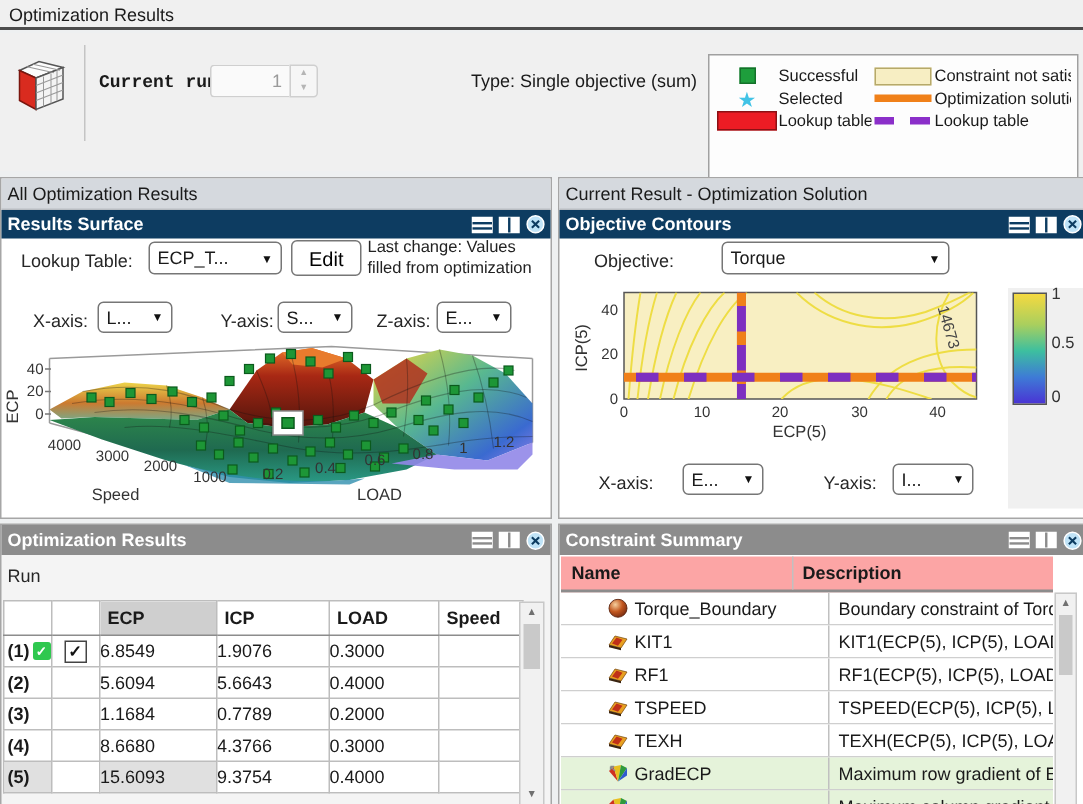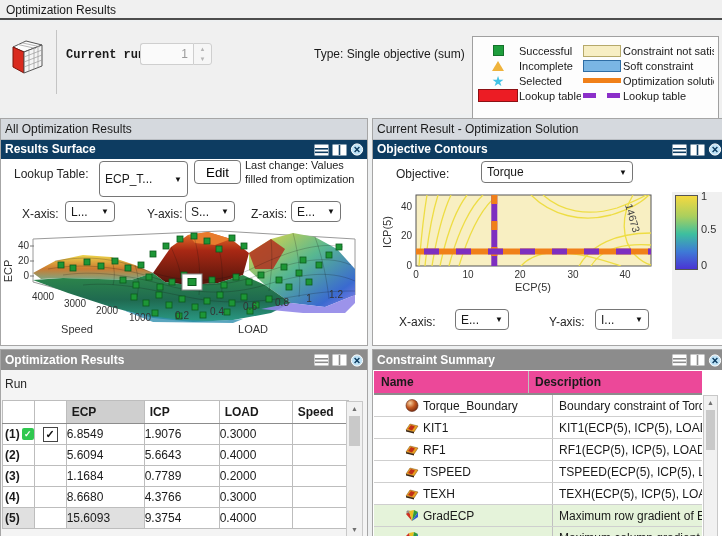--- a/index.html
+++ b/index.html
@@ -82,21 +82,21 @@
   .cbx{width:13px;height:13px;border:1px solid #444;background:#fff;margin:0 auto;display:flex;
        align-items:center;justify-content:center;font-size:11px;font-weight:bold;color:#111;cursor:pointer;}
 
   
   .vscroll{position:absolute;background:#f1f1f1;border:1px solid #c8c8c8;box-sizing:border-box;}
   .varrow{height:13px;display:flex;align-items:center;justify-content:center;font-size:7px;color:#707070;cursor:pointer;}
   .vthumb{margin:1px 2px;height:30px;background:#c9c9c9;cursor:pointer;}
 
   
   .c-head{position:absolute;left:1px;top:21px;width:328px;height:24px;display:flex;
-          border-bottom:2px solid #8c8c8c;background:#ec4899;font-weight:bold;box-sizing:border-box;}
+          border-bottom:2px solid #8c8c8c;background:#fca5a5;font-weight:bold;box-sizing:border-box;}
   .c-name-col{width:155px;flex:none;border-right:1px solid #c0c0c0;display:flex;align-items:center;padding-left:7px;box-sizing:border-box;}
   .c-desc-col{flex:1;display:flex;align-items:center;padding-left:6px;overflow:hidden;}
   .c-rows{position:absolute;left:1px;top:45px;width:328px;bottom:0;overflow:hidden;}
   .c-row{display:flex;height:22px;border-bottom:1px solid #cfcfcf;background:#fff;box-sizing:border-box;padding-left:24px;}
   .c-row.active{background:#e5f3da;}
   .c-row .c-name-col{gap:4px;}
   .c-row .c-desc-col{white-space:nowrap;}
 
   
   .ptick{font-size:10px;fill:#333;}
@@ -138,30 +138,20 @@
             <span class="sw-square"></span>
           </span>
         <span class="lcol1lb">Successful</span>
         <span class="lcol2sw">
             <span class="sw-cream"></span>
           </span>
         <span class="lcol2lb">Constraint not satisfied</span>
       </div>
       <div class="lrow">
         <span class="lcol1sw">
-            <span class="sw-tri"></span>
-          </span>
-        <span class="lcol1lb">Incomplete</span>
-        <span class="lcol2sw">
-            <span class="sw-blue"></span>
-          </span>
-        <span class="lcol2lb">Soft constraint</span>
-      </div>
-      <div class="lrow">
-        <span class="lcol1sw">
             <span class="sw-star">★</span>
           </span>
         <span class="lcol1lb">Selected</span>
         <span class="lcol2sw">
             <span class="sw-orangeline"></span>
           </span>
         <span class="lcol2lb">Optimization solution</span>
       </div>
       <div class="lrow">
         <span class="lcol1sw">
@@ -197,21 +187,21 @@
         <span class="wbtn">
           <svg width="14" height="13">
               <circle cx="7" cy="6.5" r="5.6" fill="#bfe3f7" stroke="#fff"></circle>
               <path d="M4.6 4.1 L9.4 8.9 M9.4 4.1 L4.6 8.9" stroke="#0d3c61" stroke-width="1.4"></path>
             </svg>
         </span>
       </span>
     </div>
 
     <span class="flabel" style="left:13px;top:48px">Lookup Table:</span>
-    <div class="dd" style="left:98px;top:42px;width:89px;height:36px">
+    <div class="dd" style="left:98px;top:42px;width:89px;height:22px">
       <span class="ddv">ECP_T...</span>
       <span class="car">▼</span>
     </div>
     <button class="btn" style="left:193px;top:41px;width:47px;height:24px">Edit</button>
     <div class="smallnote" style="left:244px;top:40px;width:120px">Last change: Values filled from optimization</div>
 
     <span class="flabel" style="left:21px;top:88px">X-axis:</span>
     <div class="dd" style="left:64px;top:82px;width:50px;height:21px">
       <span class="ddv">L...</span>
       <span class="car">▼</span>

